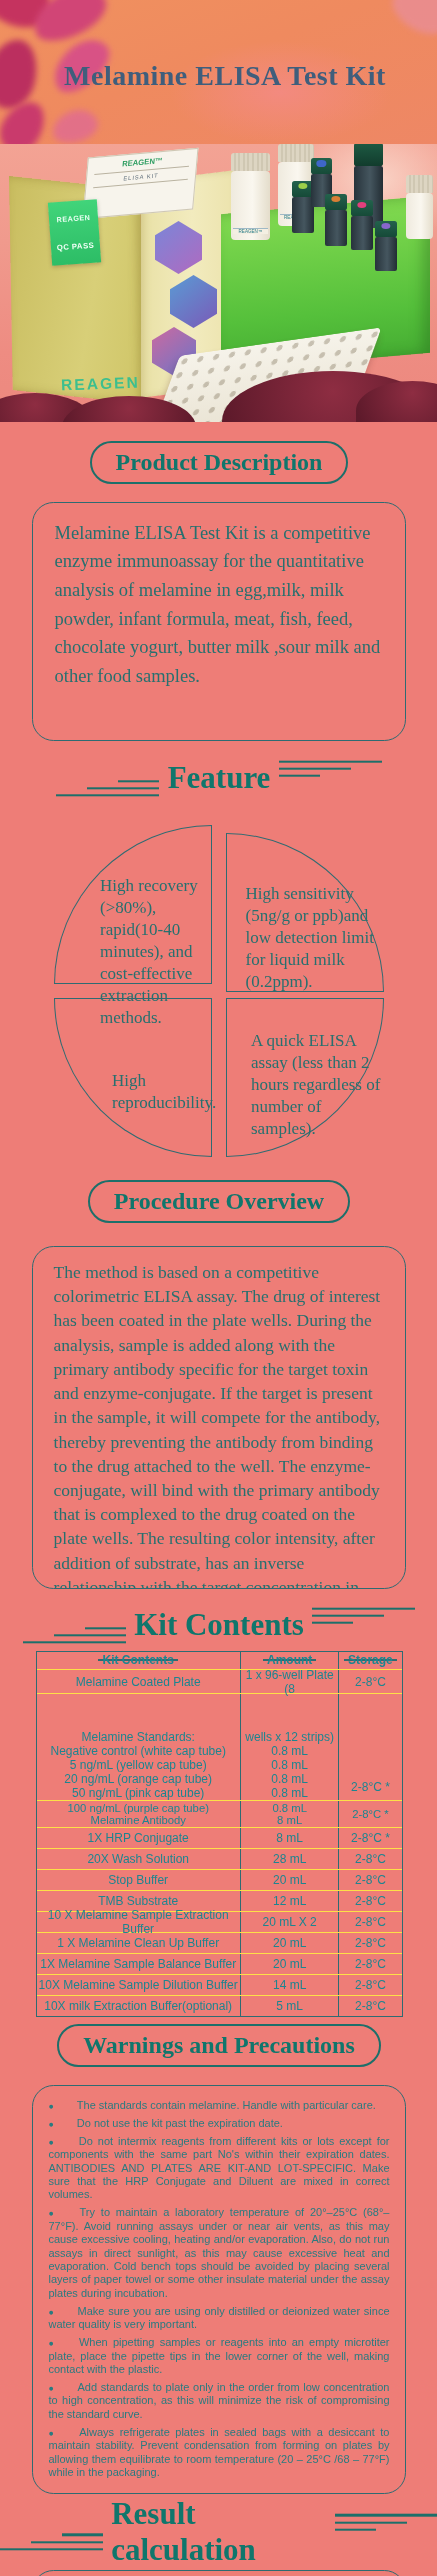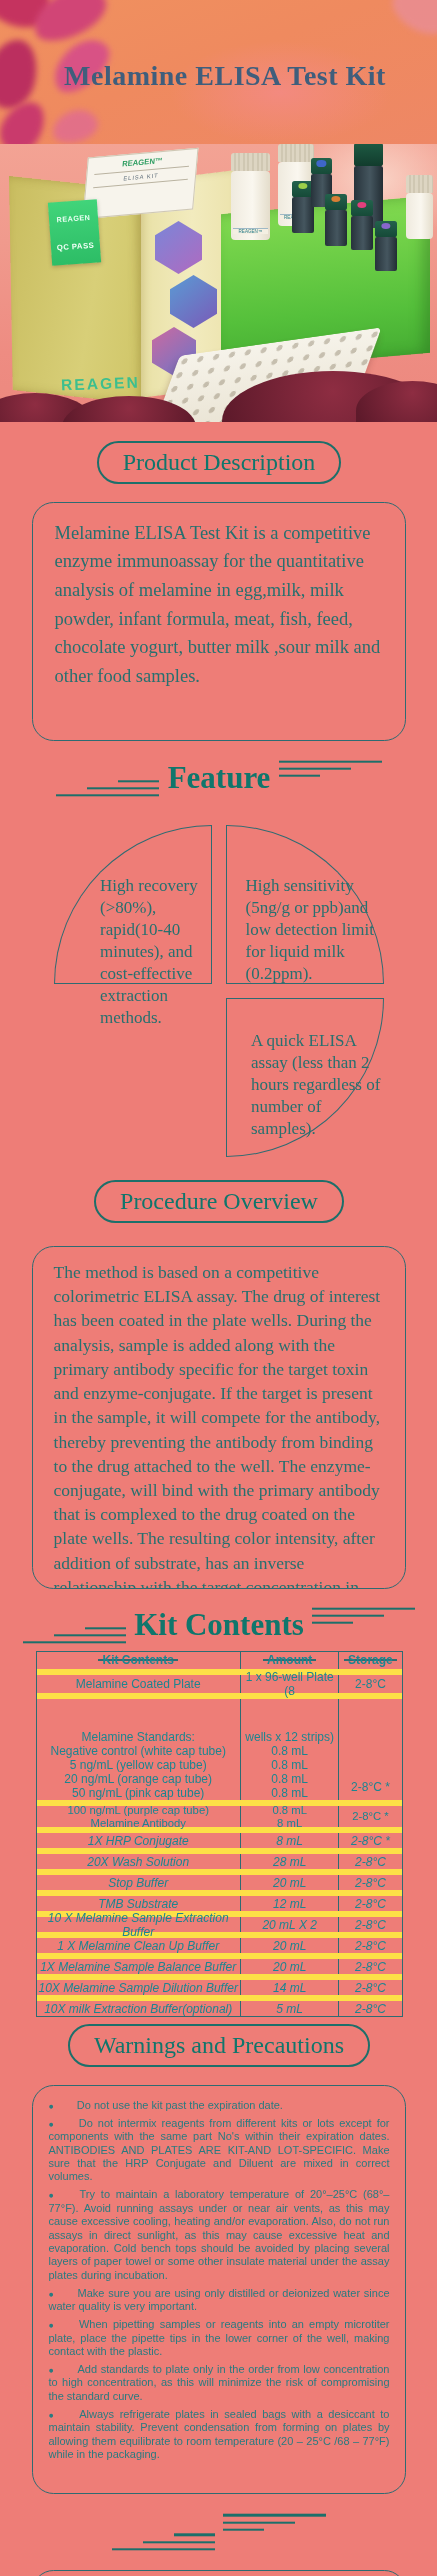--- a/index.html
+++ b/index.html
@@ -62,21 +62,21 @@
     background:
       radial-gradient(circle at 7.2px 6.2px, rgba(125,112,88,.38) 2.6px, rgba(125,112,88,0) 3.1px),
       linear-gradient(180deg,#f6f3ea,#eae4d4);
     background-size:16px 13px,100% 100%;
     box-shadow:0 3.1px 0 #d8d1bf,0 5.2px 7.2px rgba(90,40,40,.3);}
   .mound{position:absolute;background:radial-gradient(circle at 50% 20%,#8e2d42,#5e1a2b 80%);border-radius:50% 50% 0 0;z-index:6;}
 
   
   .pill{margin:0 auto;width:fit-content;height:43px;display:flex;align-items:center;
     border:2.1px solid #1d6f6a;border-radius:36px;padding:0 24px;
-    color:#10766c;font-size:24px;font-weight:normal;}
+    color:#10766c;font-size:24px;font-weight:bold;}
   .linehead{display:flex;align-items:center;justify-content:center;gap:8.2px;
     color:#10766c;font-size:31px;font-weight:bold;height:41px;}
   .ld{display:flex;flex-direction:column;gap:4.6px;}
   .ld div{height:2.6px;background:#1d6f6a;}
   .ld.left{align-items:flex-end;transform:translateY(10.3px);}
   .ld.right{align-items:flex-start;transform:translateY(-9.3px);}
 
   
   .box{width:374px;margin:16px auto;border:1.5px solid #2e6b72;border-radius:21.6px;
     color:#27706f;overflow:hidden;}
@@ -88,36 +88,36 @@
     font-size:12.4px;color:#2a7b80;}
 
   .bullet{margin-bottom:4.6px;text-align:justify;}
   .bullet .dot{font-size:8.8px;margin-right:23px;}
 
   
   .fcircle{position:relative;width:330px;height:332px;margin:26px auto 0;}
   .quad{position:absolute;width:158px;height:159px;border:1.5px solid #2e6b72;
     color:#27706f;font-size:17px;line-height:1.3;}
   .quad.tl{left:0;top:0;border-radius:100% 0 0 0;padding:49px 5.2px 0 45px;}
-  .quad.tr{right:0;top:0;border-radius:0 100% 0 0;padding:49px 0 0 18.5px;}
+  .quad.tr{right:0;top:8px;border-radius:0 100% 0 0;padding:49px 0 0 18.5px;}
   .quad.bl{left:0;bottom:0;border-radius:0 0 0 100%;padding:71px 0 0 57px;}
   .quad.br{right:0;bottom:0;border-radius:0 0 100% 0;padding:31px 0 0 24px;}
 
   
   .ktable{width:367px;height:366px;margin:5.2px auto 0;border:1.5px solid #2e6b72;
     font-family:"Liberation Sans",sans-serif;color:#1d8590;font-size:12px;overflow:hidden;}
-  .trow{display:flex;border-top:6px solid #fde047;}
+  .trow{display:flex;border-top:1px solid #fde047;}
   .trow:first-child{border-top:none;}
   .tcell{display:flex;flex-direction:column;justify-content:center;align-items:center;text-align:center;}
   .tcell.c0{width:56%;border-right:1px solid #2e6b72;}
   .tcell.c1{width:27%;border-right:1px solid #2e6b72;}
   .tcell.c2{width:17%;}
   .thead{height:17.5px;font-weight:bold;}
   .thead .hl{background-image:linear-gradient(to bottom,transparent 44%,#2e6b72 44%,#2e6b72 56%,transparent 56%);padding:0 4.1px;}
-  .r-simple{height:21px;font-style:italic;}
+  .r-simple{height:21px;}
   .r-two{height:27px;font-size:11.3px;line-height:1.1;}
   .r-tall{height:107px;}
   .r-tall .tcell{justify-content:flex-end;}
   .r-tall .tcell.c2{justify-content:flex-end;padding-bottom:6.2px;}
   .r-first{height:24px;}
 </style>
 </head>
 <body>
 
 <div class="header">
@@ -228,20 +228,21 @@
   <span>Feature</span>
   <span class="ld right">
       <div style="width:103px;"></div>
       <div style="width:72px;"></div>
       <div style="width:41px;"></div>
     </span>
 </div>
 <div class="fcircle">
   <div class="quad tl">High recovery (&gt;80%), rapid(10-40 minutes), and cost-effective extraction methods.</div>
   <div class="quad tr">High sensitivity (5ng/g or ppb)and low detection limit for liquid milk (0.2ppm).</div>
+  <div class="quad bl">High reproducibility.</div>
   <div class="quad br">A quick ELISA assay (less than 2 hours regardless of number of samples).</div>
 </div>
 
 <div class="pill" style="margin-top:23px;">Procedure Overview</div>
 <div class="box po-box" style="margin-top:23px;">
   <span>The method is based on a competitive colorimetric ELISA assay. The drug of interest has been coated in the plate wells. During the analysis, sample is added along with the primary antibody specific for the target toxin and enzyme-conjugate. If the target is present in the sample, it will compete for the antibody, thereby preventing the antibody from binding to the drug attached to the well. The enzyme-conjugate, will bind with the primary antibody that is complexed to the drug coated on the plate wells. The resulting color intensity, after addition of substrate, has an inverse relationship with the target concentration in the sample.</span>
 </div>
 
 <div class="linehead" style="margin-top:14.4px;">
   <span class="ld left">
@@ -407,35 +408,37 @@
         <div>5 mL</div>
       </div>
       <div class="tcell c2">
         <div>2-8°C</div>
       </div>
     </div>
   </div>
 
 <div class="pill" style="margin-top:7.7px;">Warnings and Precautions</div>
 <div class="box wp-box" id="warnings-box" style="margin-top:18px;">
+    <div class="bullet"><span class="dot">●</span><span>The standards contain melamine. Handle with particular care.</span></div>
     <div class="bullet"><span class="dot">●</span><span>Do not use the kit past the expiration date.</span></div>
     <div class="bullet"><span class="dot">●</span><span>Do not intermix reagents from different kits or lots except for components with the same part No's within  their  expiration  dates. ANTIBODIES  AND PLATES  ARE  KIT-AND LOT-SPECIFIC.  Make sure that the HRP Conjugate and Diluent are mixed in correct volumes.</span></div>
     <div class="bullet"><span class="dot">●</span><span>Try to maintain a laboratory temperature of 20°–25°C (68°–77°F). Avoid running assays under or near air vents, as this may cause excessive cooling, heating and/or evaporation. Also, do not run assays  in  direct sunlight,  as this may cause excessive   heat and evaporation. Cold   bench tops should be avoided by placing several layers of paper towel or some other insulate material under the assay plates during incubation.</span></div>
     <div class="bullet"><span class="dot">●</span><span>Make sure you are using only distilled or deionized water since water quality is very important.</span></div>
     <div class="bullet"><span class="dot">●</span><span>When pipetting samples or reagents   into an empty microtiter plate, place the pipette tips in the lower corner of the well, making contact with the plastic.</span></div>
     <div class="bullet"><span class="dot">●</span><span>Add standards   to plate only in the order from low concentration to high concentration, as this will minimize the risk of compromising the standard curve.</span></div>
     <div class="bullet"><span class="dot">●</span><span>Always  refrigerate  plates  in  sealed  bags  with  a  desiccant to   maintain   stability.   Prevent condensation from forming on plates by allowing them equilibrate to room temperature   (20 – 25°C /68 – 77°F) while in the packaging.</span></div>
   </div>
 
 <div class="linehead" style="margin-top:17px;">
   <span class="ld left">
       <div style="width:41px;"></div>
       <div style="width:72px;"></div>
       <div style="width:103px;"></div>
     </span>
+  <span>Result calculation</span>
   <span class="ld right">
       <div style="width:103px;"></div>
       <div style="width:72px;"></div>
       <div style="width:41px;"></div>
     </span>
 </div>
 <div class="box rc-box" style="margin-top:18px;">
   
   
 </div>

